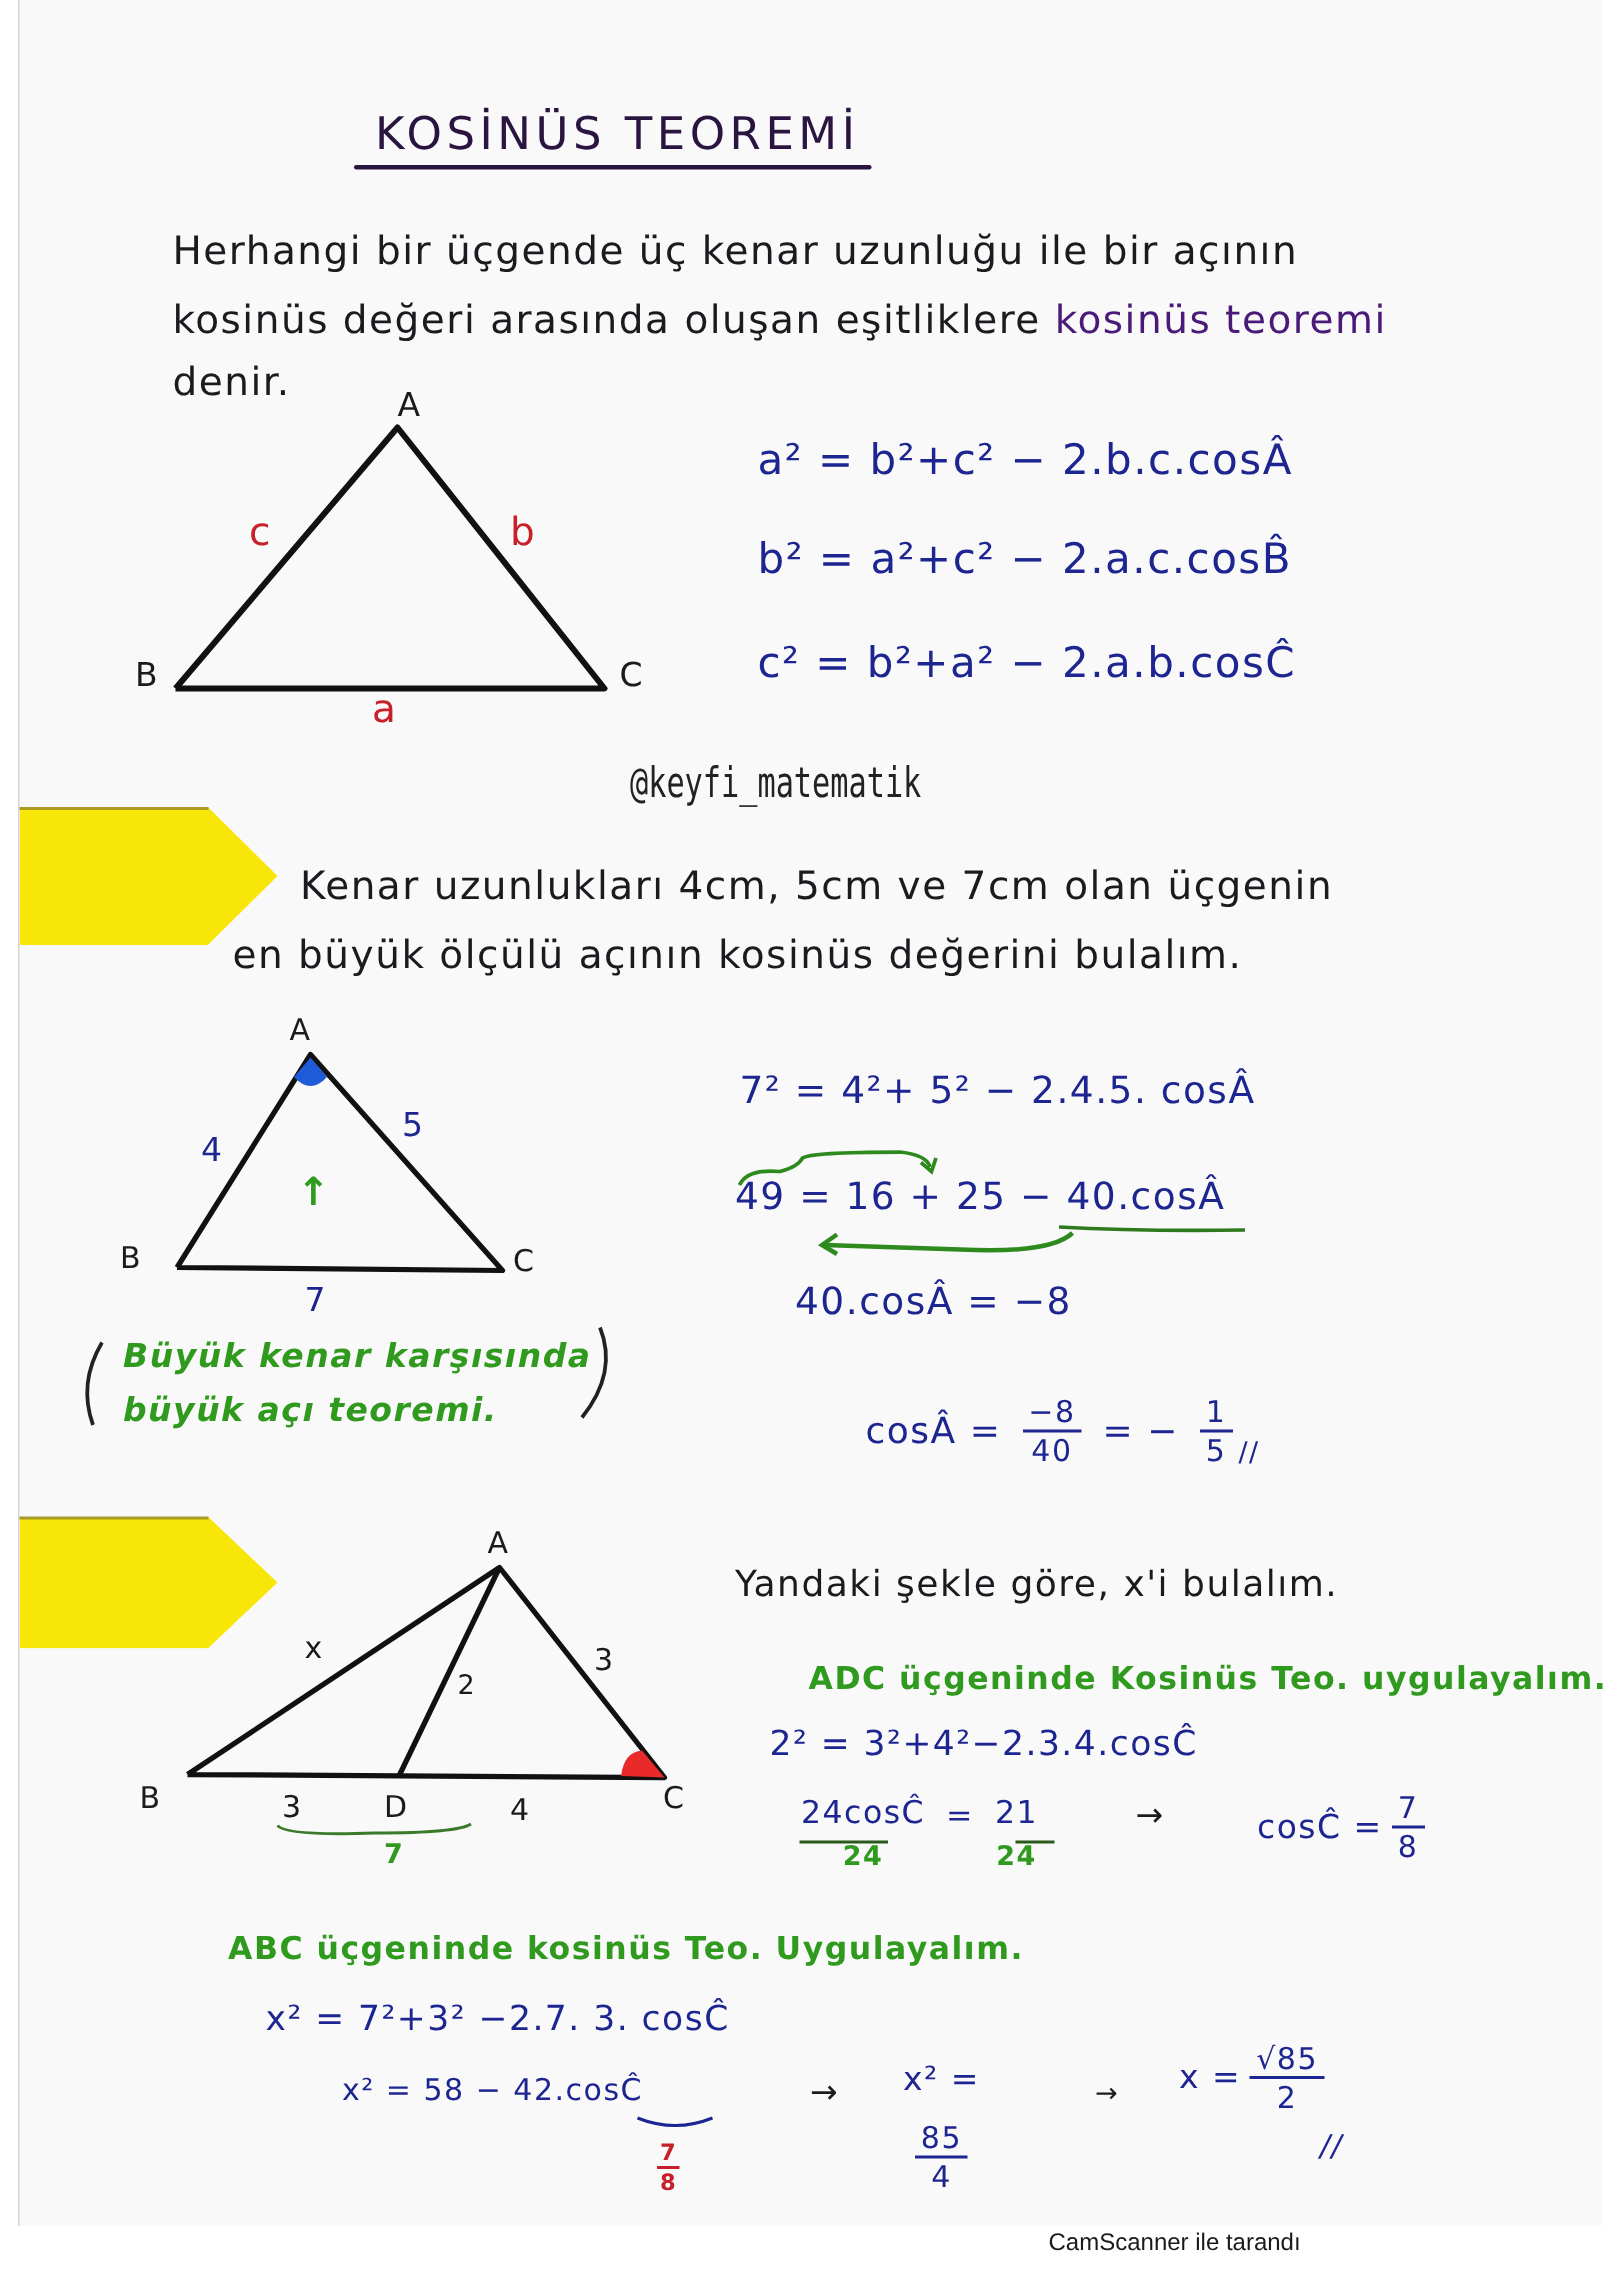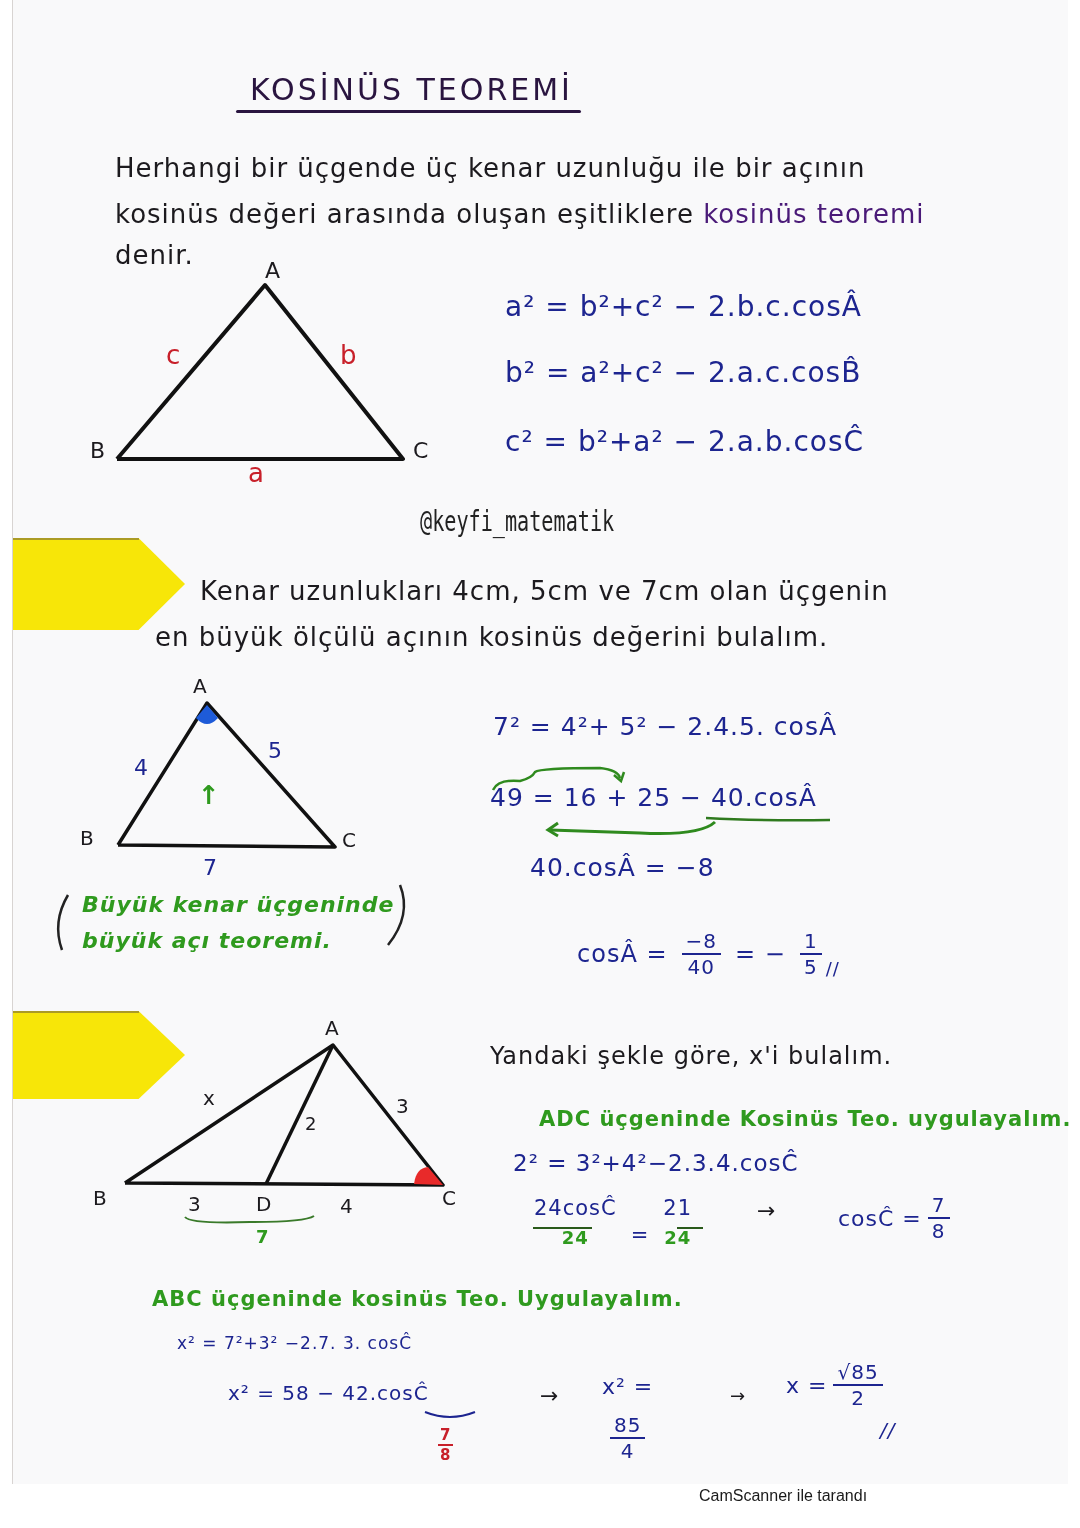--- a/index.html
+++ b/index.html
@@ -87,21 +87,21 @@
   <path d="M68,895 Q52,922 62,950" fill="none" stroke="#222" stroke-width="2.5"></path>
   <path d="M400,885 Q412,915 388,945" fill="none" stroke="#222" stroke-width="2.5"></path>
 </svg>
 <div class="abs hand black" style="left:193px; top:674px; font-size:20px;">A</div>
 <div class="abs hand black" style="left:80px; top:826px; font-size:20px;">B</div>
 <div class="abs hand black" style="left:342px; top:828px; font-size:20px;">C</div>
 <div class="abs hand blue" style="left:134px; top:755px; font-size:22px;">4</div>
 <div class="abs hand blue" style="left:268px; top:738px; font-size:22px;">5</div>
 <div class="abs hand blue" style="left:203px; top:855px; font-size:22px;">7</div>
 <div class="abs hand green" style="left:198px; top:780px; font-size:26px; font-weight:bold;">↑</div>
-<div class="abs hand green" style="left:82px; top:892px; font-size:22px; font-style:italic; font-weight:bold;">Büyük kenar üçgeninde</div>
+<div class="abs hand green" style="left:82px; top:892px; font-size:22px; font-style:italic; font-weight:bold;">Büyük kenar karşısında</div>
 <div class="abs hand green" style="left:82px; top:928px; font-size:22px; font-style:italic; font-weight:bold;">büyük açı teoremi.</div>
 
 <div class="abs eq hand blue" style="left:493px; top:712px; font-size:25px;">7² = 4²+ 5² − 2.4.5. cosÂ</div>
 <div class="abs eq hand blue" style="left:490px; top:783px; font-size:25px;">49 = 16 + 25 − 40.cosÂ</div>
 <div class="abs eq hand blue" style="left:530px; top:853px; font-size:25px;">40.cosÂ = −8</div>
 <div class="abs eq hand blue" style="left:577px; top:928px; font-size:24px; display:flex; align-items:center; gap:14px;">
   <span>cosÂ =</span>
   <span class="frac" style="font-size:20px;">
     <span class="num">−8</span>
     <span class="den">40</span>
@@ -135,42 +135,42 @@
 <div class="abs hand black" style="left:305px; top:1113px; font-size:18px;">2</div>
 <div class="abs hand black" style="left:396px; top:1094px; font-size:20px;">3</div>
 <div class="abs hand black" style="left:188px; top:1192px; font-size:20px;">3</div>
 <div class="abs hand black" style="left:340px; top:1194px; font-size:20px;">4</div>
 <div class="abs hand green" style="left:256px; top:1226px; font-size:18px; font-weight:bold;">7</div>
 
 <div class="abs para hand black" style="left:490px; top:1033px; font-size:24px;">Yandaki şekle göre, x'i bulalım.</div>
 
 <div class="abs hand green" style="left:505px; top:1107px; font-size:21px; font-weight:bold;margin-left:34px;">ADC üçgeninde Kosinüs Teo. uygulayalım.</div>
 <div class="abs eq hand blue" style="left:513px; top:1150px; font-size:23px;">2² = 3²+4²−2.3.4.cosĈ</div>
-<div class="abs hand" style="left:532px; top:1198px; font-size:21px; display:flex; align-items:flex-end; gap:12px;">
+<div class="abs hand" style="left:532px; top:1198px; font-size:21px; display:flex; align-items:flex-start; gap:12px;">
   <span class="frac">
     <span class="blue" style="padding:0 2px 4px;">24cosĈ</span>
     <span class="green" style="padding-top:6px; font-weight:bold; font-size:18px;">24</span>
   </span>
   <span class="blue">=</span>
   <span class="frac">
     <span class="blue" style="padding:0 2px 4px;">21</span>
     <span class="green" style="padding-top:6px; font-weight:bold; font-size:18px;">24</span>
   </span>
 </div>
 <div class="abs hand black" style="left:757px; top:1198px; font-size:22px;">→</div>
 <div class="abs hand blue" style="left:838px; top:1195px; font-size:22px; display:flex; align-items:center; gap:6px;">
   <span>cosĈ =</span>
   <span class="frac" style="font-size:20px;">
     <span class="num">7</span>
     <span class="den">8</span>
   </span>
 </div>
 
 <div class="abs hand green" style="left:152px; top:1287px; font-size:21px; font-weight:bold;">ABC üçgeninde kosinüs Teo. Uygulayalım.</div>
-<div class="abs eq hand blue" style="left:177px; top:1333px; font-size:17px;">x² = 7²+3² −2.7. 3. cosĈ</div>
+<div class="abs eq hand blue" style="left:177px; top:1333px; font-size:23px;">x² = 7²+3² −2.7. 3. cosĈ</div>
 <div class="abs eq hand blue" style="left:228px; top:1381px; font-size:20px;">x² = 58 − 42.cosĈ</div>
 <div class="abs hand red" style="left:438px; top:1428px; font-size:15px; font-weight:bold;">
   <span class="frac">
     <span class="num" style="padding:0 2px 1px;">7</span>
     <span class="den">8</span>
   </span>
 </div>
 <div class="abs hand black" style="left:540px; top:1383px; font-size:22px;">→</div>
 <div class="abs hand blue" style="left:602px; top:1374px; font-size:22px; display:flex; align-items:center; gap:2px;flex-direction:column;">
   <span>x² =</span>

